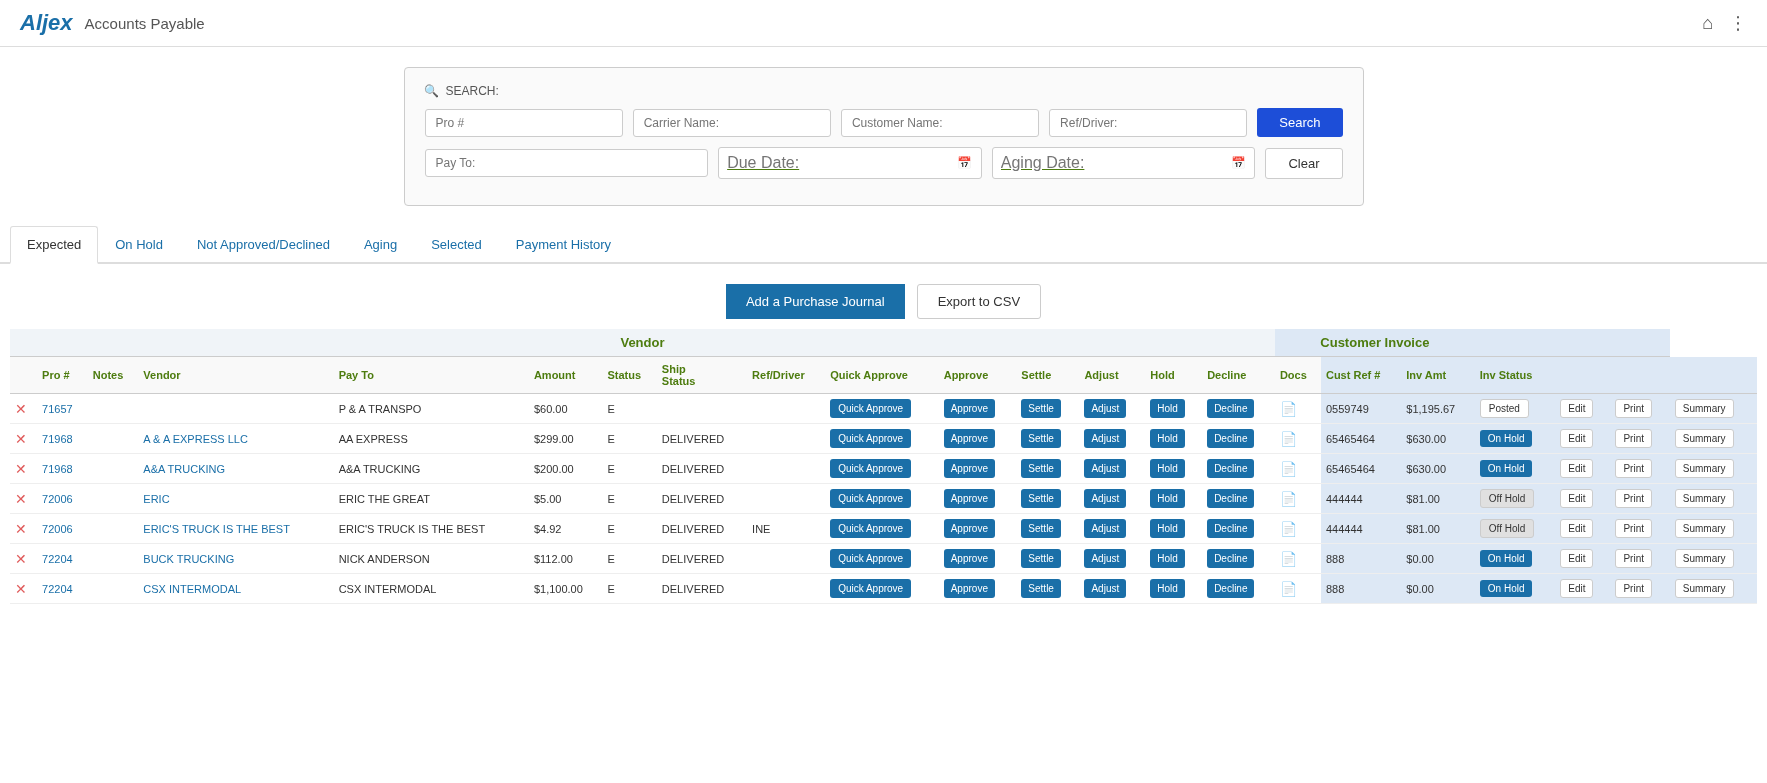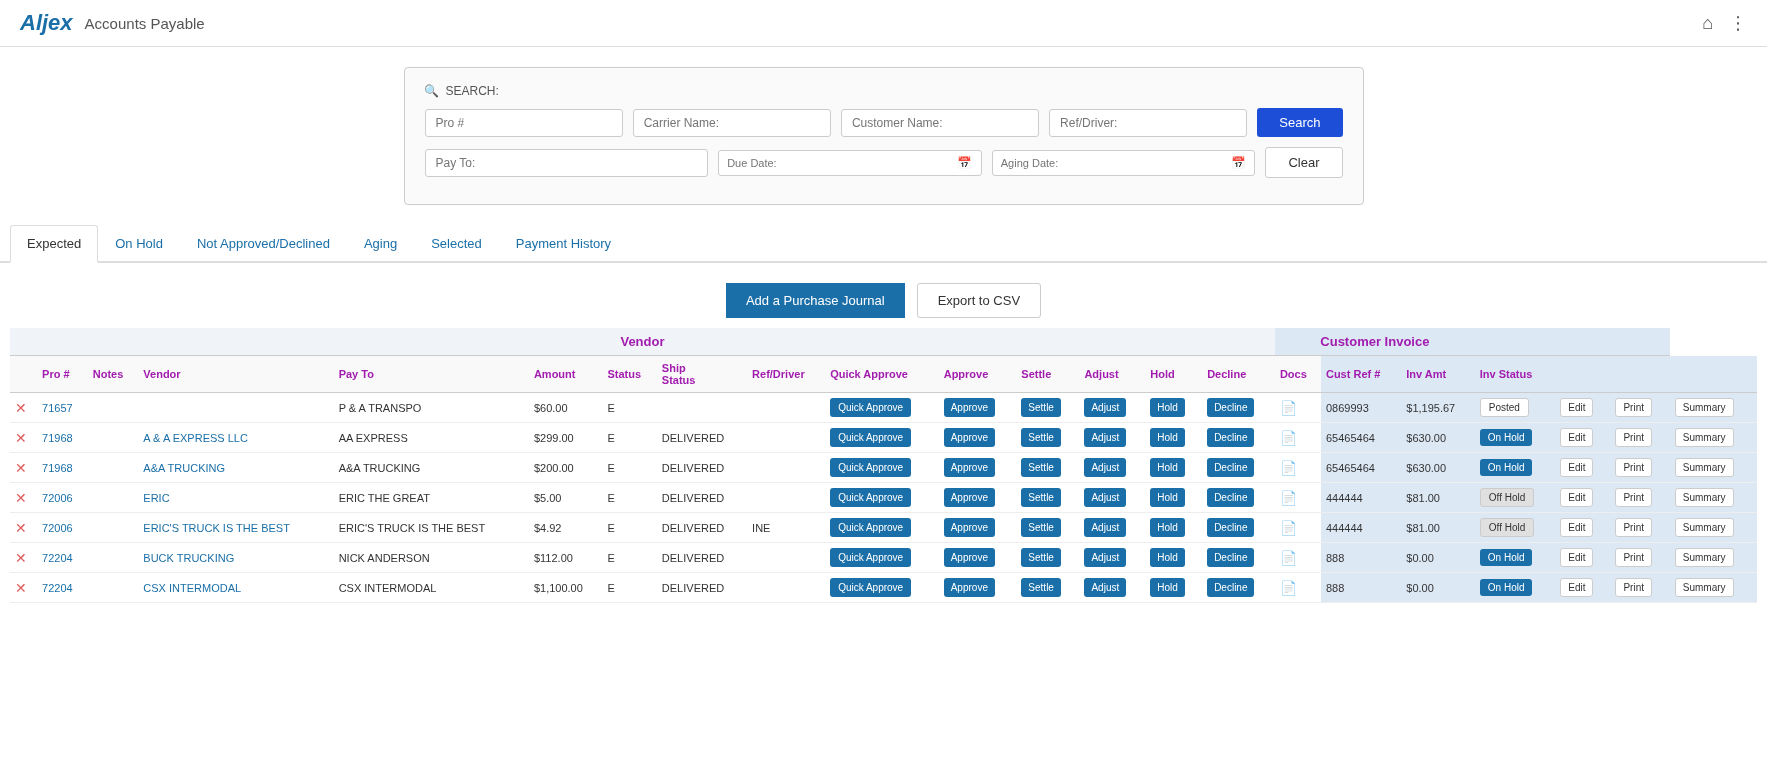--- a/index.html
+++ b/index.html
@@ -30,21 +30,21 @@
     }
     .btn-search {
       background: #1d4ed8; color: #fff; border: none; border-radius: 3px;
       padding: 7px 22px; font-size: 13px; cursor: pointer; white-space: nowrap;
     }
     .btn-clear {
       background: #fff; color: #333; border: 1px solid #ccc; border-radius: 3px;
       padding: 7px 22px; font-size: 13px; cursor: pointer; white-space: nowrap;
     }
     .input-with-icon { display: flex; align-items: center; border: 1px solid #ccc; border-radius: 3px; background: #fff; flex: 1; }
-    .input-with-icon input { border: none; outline: none; padding: 6px 8px; font-size: 11px; color: #4d7c0f; flex: 1; background: transparent; }
+    .input-with-icon input { border: none; outline: none; padding: 6px 8px; font-size: 16px; color: #4d7c0f; flex: 1; background: transparent; text-decoration: underline; }
     .input-with-icon .icon { padding: 0 8px; color: #888; }
 
     
     .tabs { display: flex; gap: 0; border-bottom: 2px solid #ddd; padding: 0 10px; margin-top: 10px; }
     .tab {
       padding: 10px 16px; font-size: 13px; cursor: pointer; color: #1a6fa8;
       border: 1px solid transparent; border-bottom: none; margin-bottom: -2px;
       border-radius: 3px 3px 0 0;
     }
     .tab.active {
@@ -63,21 +63,21 @@
     .btn-secondary {
       background: #fff; color: #333; border: 1px solid #ccc; border-radius: 3px;
       padding: 9px 20px; font-size: 13px; cursor: pointer;
     }
 
     
     .table-wrapper { overflow-x: auto; padding: 0 10px; }
     table { width: 100%; border-collapse: collapse; font-size: 11px; }
     th {
       padding: 6px 5px; text-align: left; font-weight: bold;
-      border-bottom: 1px solid #ccc; color: #a21caf; white-space: nowrap;
+      border-bottom: 1px solid #ccc; color: #4d7c0f; white-space: nowrap;
     }
     td { padding: 5px 5px; border-bottom: 1px solid #eee; vertical-align: middle; white-space: nowrap; }
 
     .section-header {
       text-align: center; font-weight: bold; font-size: 13px; padding: 6px;
       background: #f0f4f8;
     }
     .section-header.customer { background: #dde8f5; }
 
     .vendor-header { background: #f9f9f9; }
@@ -210,21 +210,21 @@
     <td>E</td>
     <td></td>
     <td></td>
     <td><button class="btn-quick">Quick Approve</button></td>
     <td><button class="btn-action">Approve</button></td>
     <td><button class="btn-action">Settle</button></td>
     <td><button class="btn-action">Adjust</button></td>
     <td><button class="btn-action">Hold</button></td>
     <td><button class="btn-action">Decline</button></td>
     <td><span class="doc-icon">📄</span></td>
-    <td class="customer-header">0869993</td>
+    <td class="customer-header">0559749</td>
     <td class="customer-header">$1,195.67</td>
     <td class="customer-header"><button class="btn-status-posted">Posted</button></td>
     <td class="customer-header"><button class="btn-sm">Edit</button></td>
     <td class="customer-header"><button class="btn-sm">Print</button></td>
     <td class="customer-header"><button class="btn-sm">Summary</button></td>
   </tr>
         <tr>
     <td><span class="x-mark">✕</span></td>
     <td><a class="link-blue">71968</a></td>
     <td></td>

